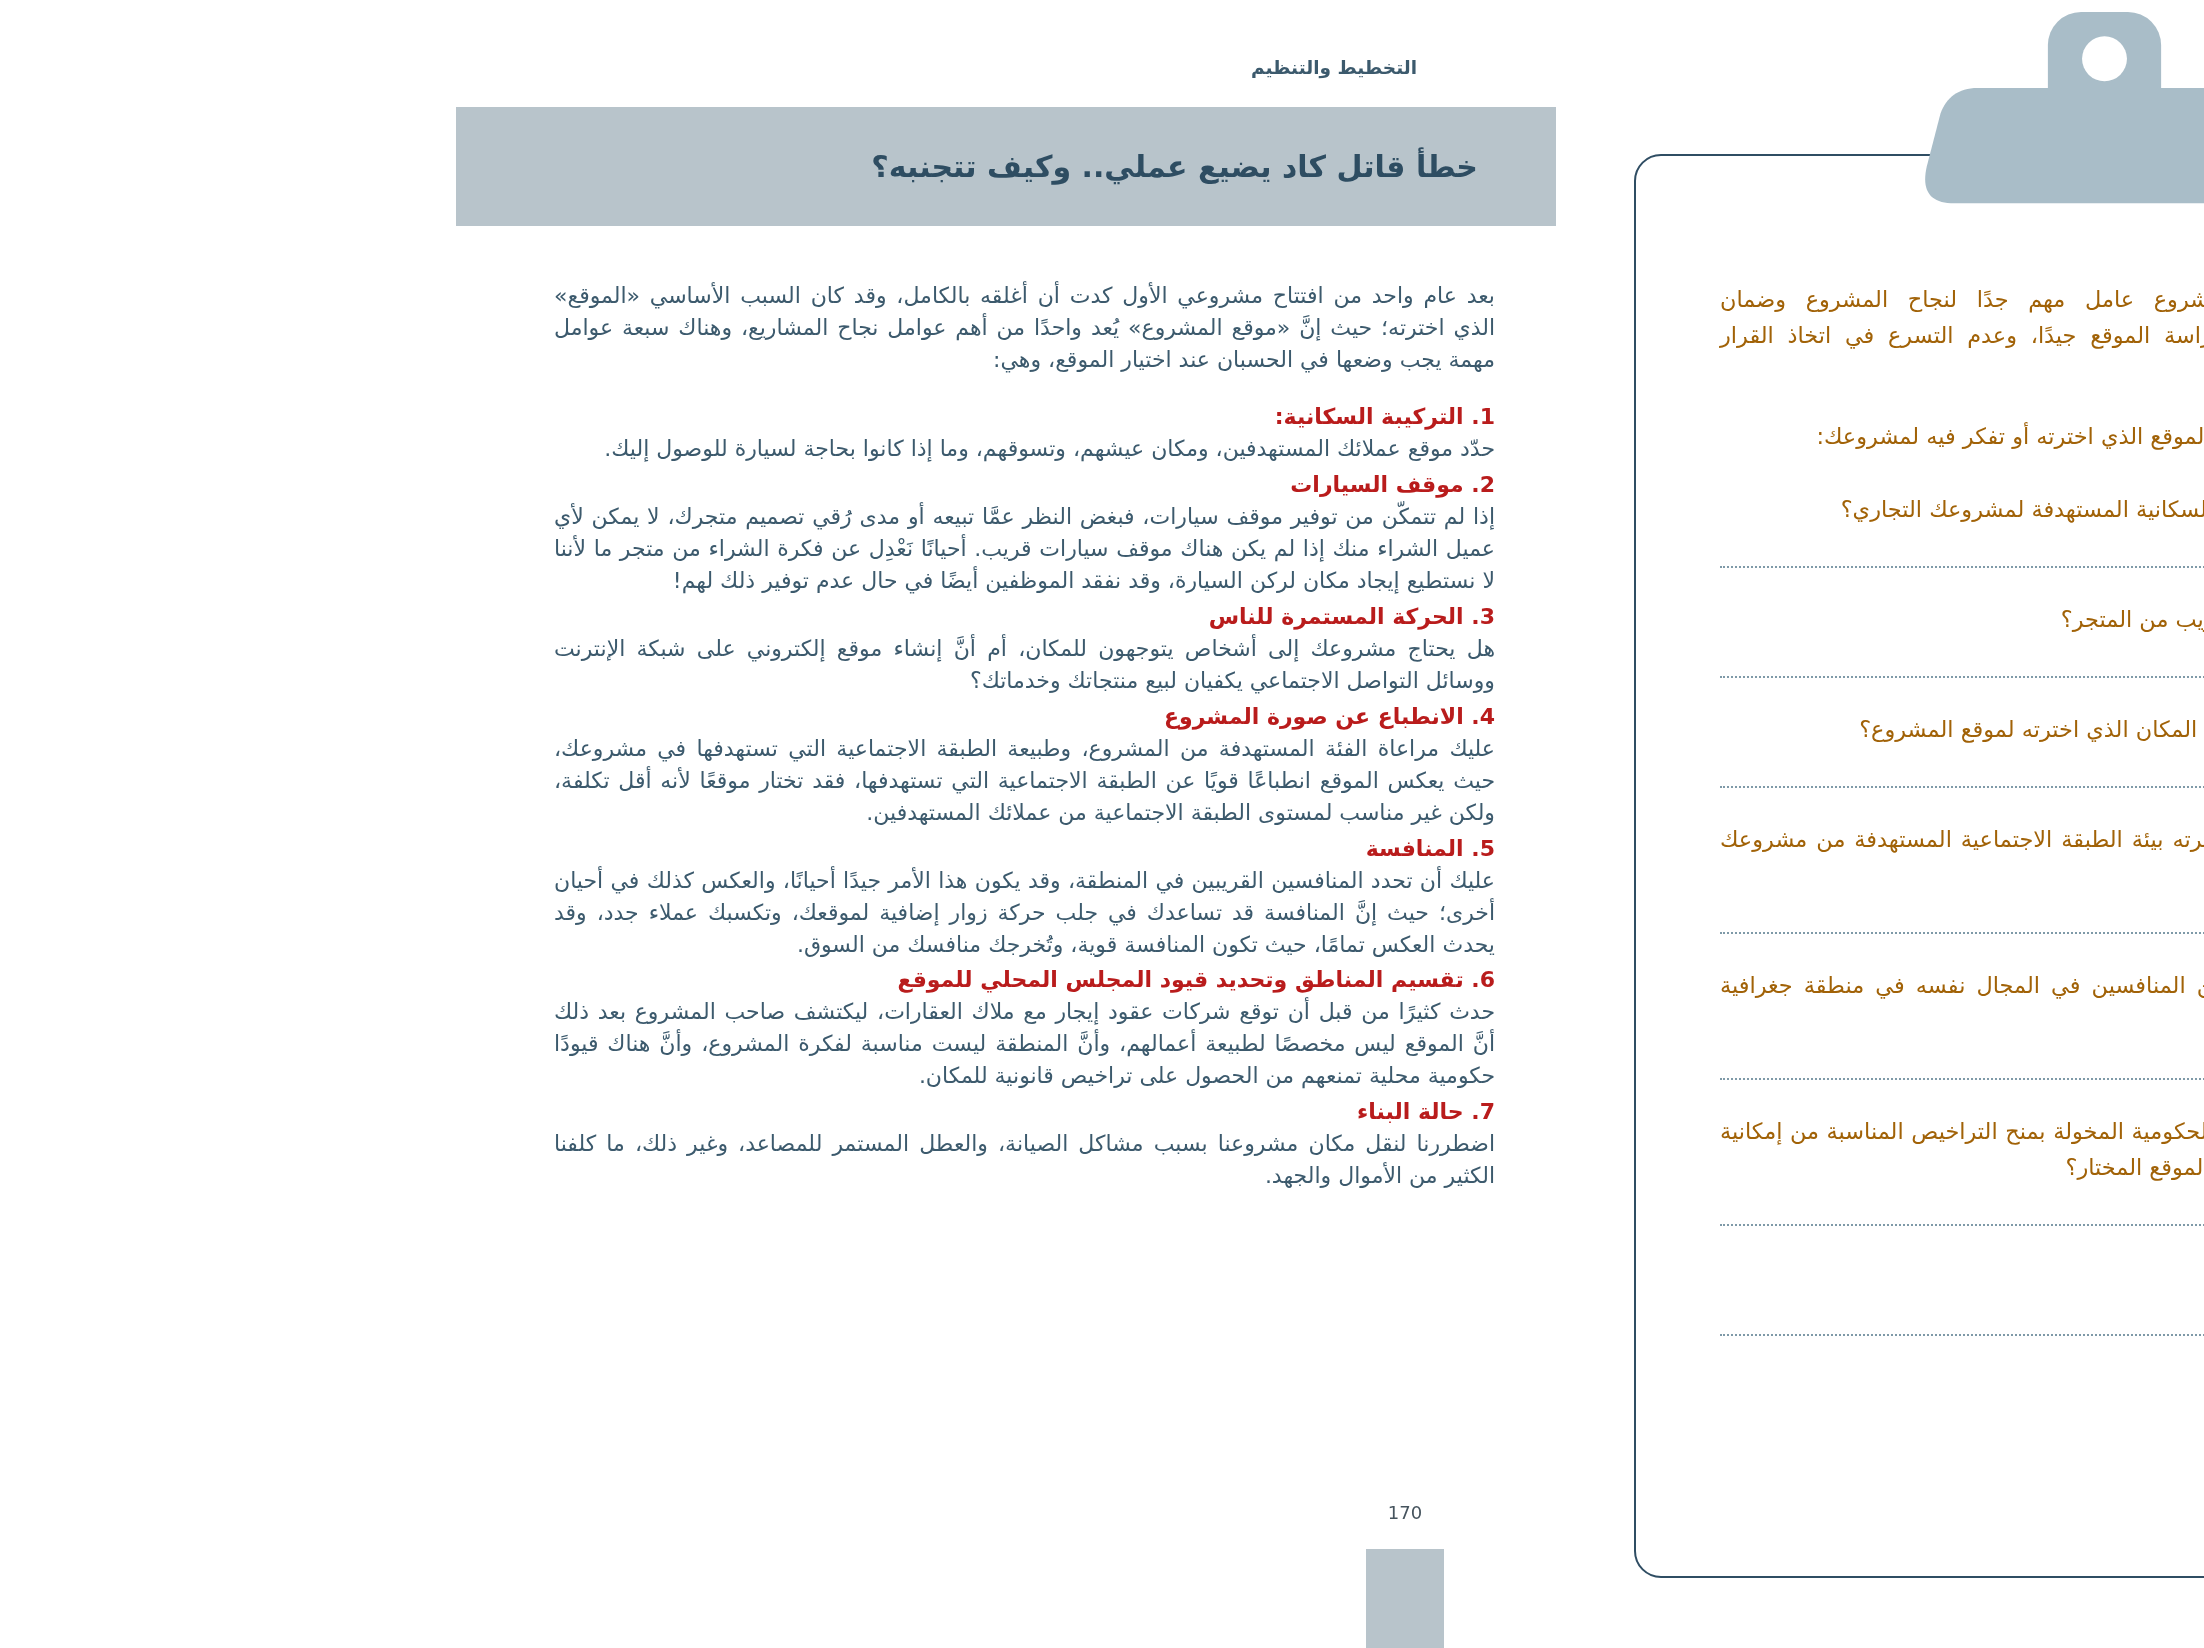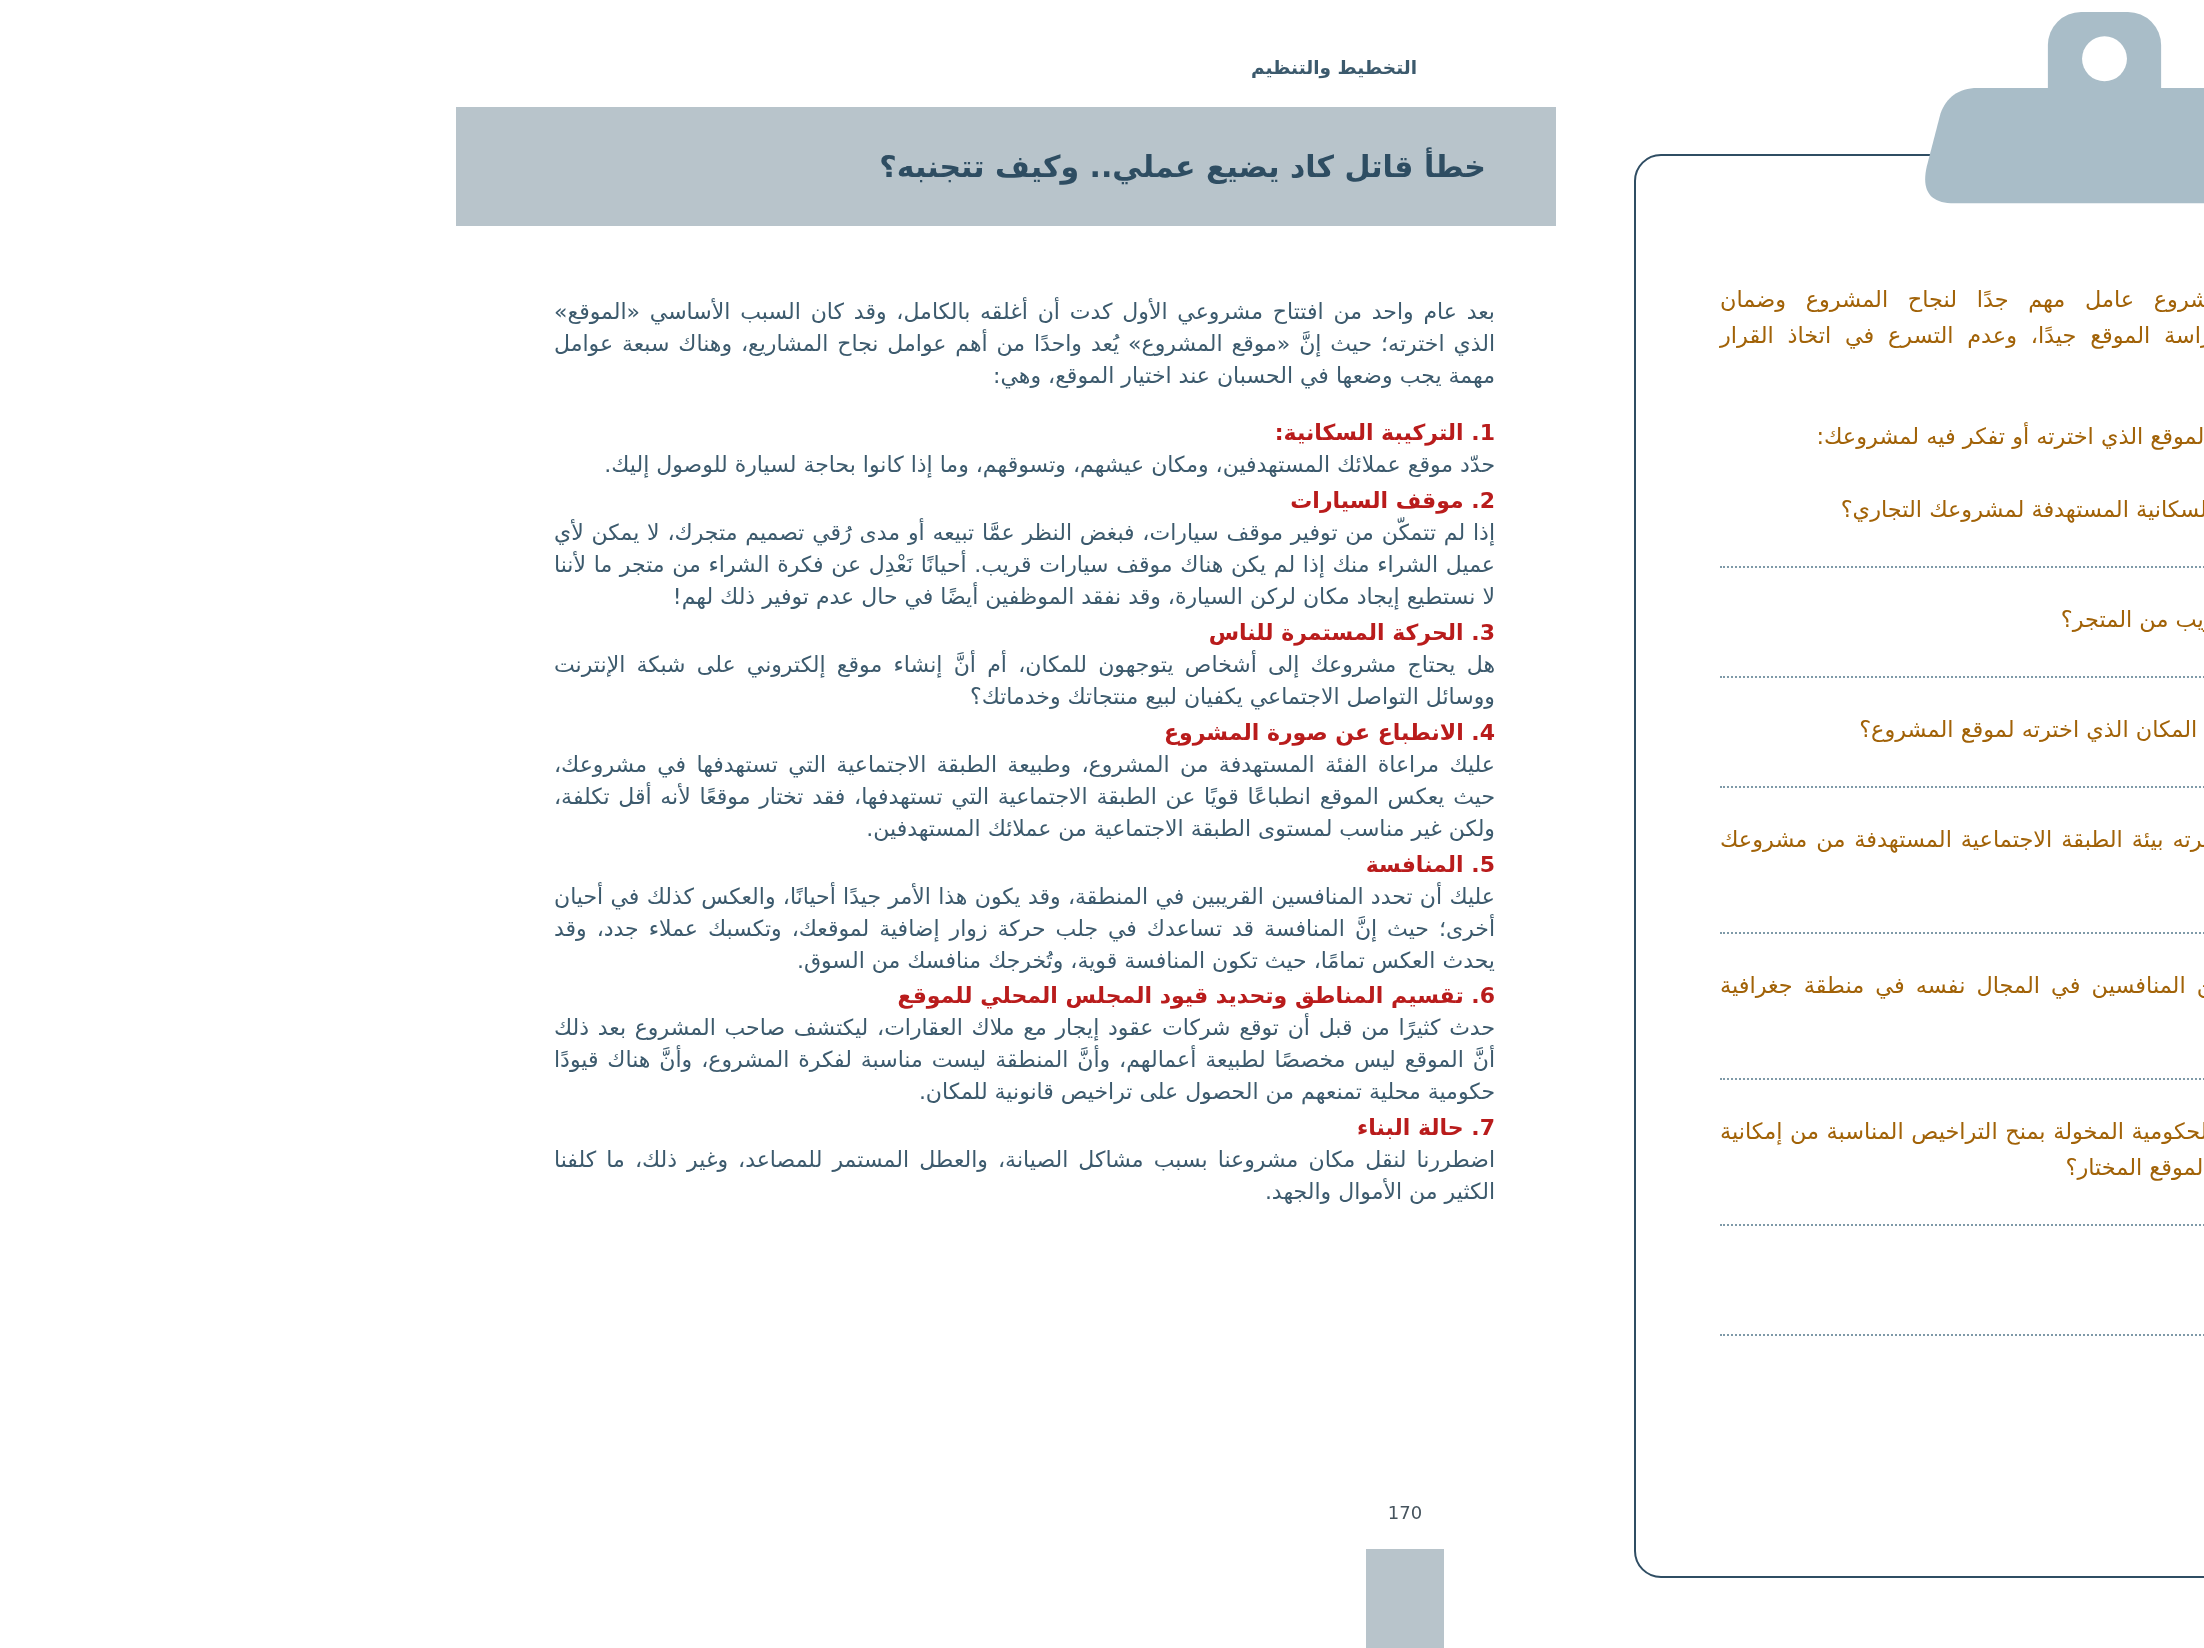--- a/index.html
+++ b/index.html
@@ -34,30 +34,30 @@
     top: 107px;
     left: 0;
     width: 1100px;
     height: 119px;
     background: #b8c4cb;
     direction: rtl;
     display: flex;
     align-items: center;
   }
   .title-band h1 {
-    margin: 8px;
+    margin: 16px;
     padding-right: 62px;
     font-size: 30px;
     font-weight: bold;
     color: #2e4d62;
     letter-spacing: 0.2px;
   }
   .article-column {
     position: absolute;
-    top: 296px;
+    top: 280px;
     left: 98px;
     width: 941px;
     direction: rtl;
     text-align: justify;
     color: #3c5a6d;
     font-size: 22px;
     line-height: 32px;
   }
   .article-column p {
     margin: 0 0 3.9px 0;

